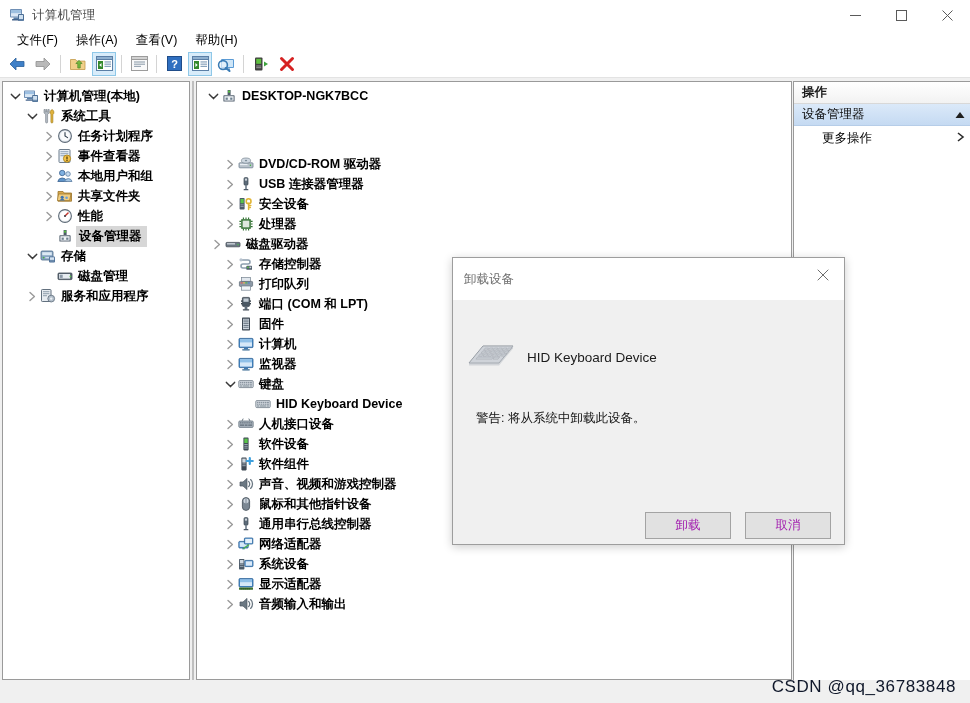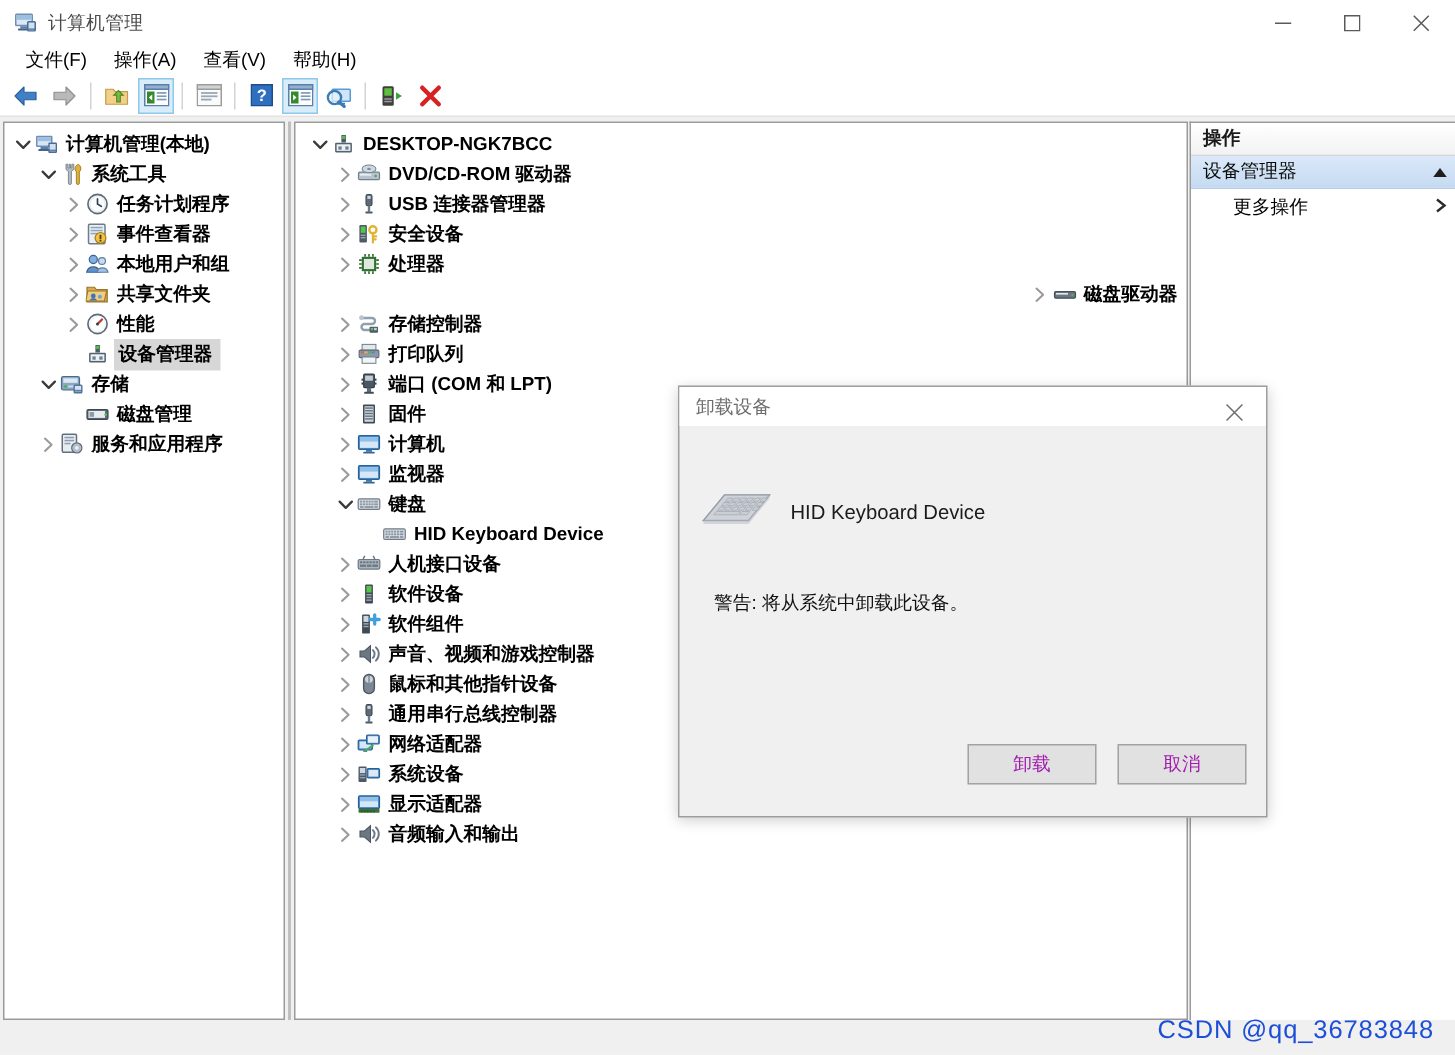--- a/index.html
+++ b/index.html
@@ -181,21 +181,21 @@
   
   .dlg {
     position: absolute;
     left: 452px; top: 257px;
     width: 393px; height: 288px;
     background: #f0f0f0;
     border: 1px solid #9d9d9d;
     box-shadow: 0 2px 9px rgba(0,0,0,.20);
   }
   .dlg-title {
-    height: 26px;
+    height: 42px;
     background: #ffffff;
     display: flex; align-items: center;
     padding-left: 11px;
     font-size: 12.5px;
     color: #6d6d6d;
     position: relative;
   }
   .dlg-close {
     position: absolute; right: 0; top: 0;
     width: 42px; height: 34px;
@@ -239,21 +239,21 @@
     color: #a21caf;
     display: flex; align-items: center; justify-content: center;
     font-family: Liberation Serif, serif;
   }
 
   
   .watermark {
     position: absolute;
     right: 14px; bottom: 6px;
     font-size: 17px;
-    color: #1d4ed8;
+    color: #0f172a;
     letter-spacing: .6px;
     user-select: none;
   }
   .statusbar{
     position:absolute; left:0; bottom:0;
     width:970px; height:21px;
     background:#f0f0f0;
   }
 </style>
 </head>
@@ -597,21 +597,21 @@
                 <rect x="2.4" y="7.2" width="11.2" height="6.4" rx=".7" fill="#54616f"></rect>
                 <rect x="3.4" y="8.2" width="9.2" height="4.4" fill="#eef2f5"></rect>
                 <rect x="6.6" y="2" width="3" height="5" fill="#4d5a68"></rect>
                 <rect x="7.1" y="2.6" width="2" height="2" fill="#56c13f"></rect>
                 <rect x="4.6" y="9.6" width="2.2" height="2.2" fill="#6f8190"></rect>
                 <rect x="9.2" y="9.6" width="2.2" height="2.2" fill="#6f8190"></rect>
               </svg>
             </span>
             <span class="nlabel">DESKTOP-NGK7BCC</span>
           </div>
-          <div class="node" style="padding-left: 25px;">
+          <div class="node" style="padding-left: 25px; margin-top: 48px;">
             <span class="twisty">
               <svg width="9" height="11" viewBox="0 0 9 11">
                 <path d="M2 1.4 L6.4 5.5 L2 9.6" fill="none" stroke="#9a9a9a" stroke-width="1.4" stroke-linecap="round" stroke-linejoin="round"></path>
               </svg>
             </span>
             <span class="nicon">
               <svg width="16" height="16" viewBox="0 0 16 16">
                 <rect x="1" y="6.8" width="14" height="5" rx=".8" fill="#b9c2cb" stroke="#70808f" stroke-width=".8"></rect>
                 <rect x="2" y="7.8" width="7.5" height="1.3" fill="#e9eef3"></rect>
                 <circle cx="12.4" cy="9.3" r=".8" fill="#3fb03f"></circle>
@@ -665,21 +665,21 @@
               <svg width="16" height="16" viewBox="0 0 16 16">
                 <rect x="3.2" y="3.2" width="9.6" height="9.6" fill="#2f6f2f"></rect>
                 <rect x="4.6" y="4.6" width="6.8" height="6.8" fill="#dfe8df"></rect>
                 <g stroke="#2f6f2f" stroke-width="1.1">
                   <path d="M5.4 3.2 L5.4 1.4 M8 3.2 L8 1.4 M10.6 3.2 L10.6 1.4 M5.4 12.8 L5.4 14.6 M8 12.8 L8 14.6 M10.6 12.8 L10.6 14.6 M3.2 5.4 L1.4 5.4 M3.2 8 L1.4 8 M3.2 10.6 L1.4 10.6 M12.8 5.4 L14.6 5.4 M12.8 8 L14.6 8 M12.8 10.6 L14.6 10.6"></path>
                 </g>
               </svg>
             </span>
             <span class="nlabel">处理器</span>
           </div>
-          <div class="node" style="padding-left: 12px; justify-content: flex-end;">
+          <div class="node" style="padding-left: 12px;">
             <span class="twisty">
               <svg width="9" height="11" viewBox="0 0 9 11">
                 <path d="M2 1.4 L6.4 5.5 L2 9.6" fill="none" stroke="#9a9a9a" stroke-width="1.4" stroke-linecap="round" stroke-linejoin="round"></path>
               </svg>
             </span>
             <span class="nicon">
               <svg width="16" height="16" viewBox="0 0 16 16">
                 <rect x="1" y="6.4" width="14" height="4.4" rx=".9" fill="#6a7682" stroke="#474f59" stroke-width=".8"></rect>
                 <rect x="2" y="7.3" width="8" height="1.1" fill="#e4e9ee"></rect>
                 <circle cx="13" cy="8.6" r=".8" fill="#4fb54f"></circle>

